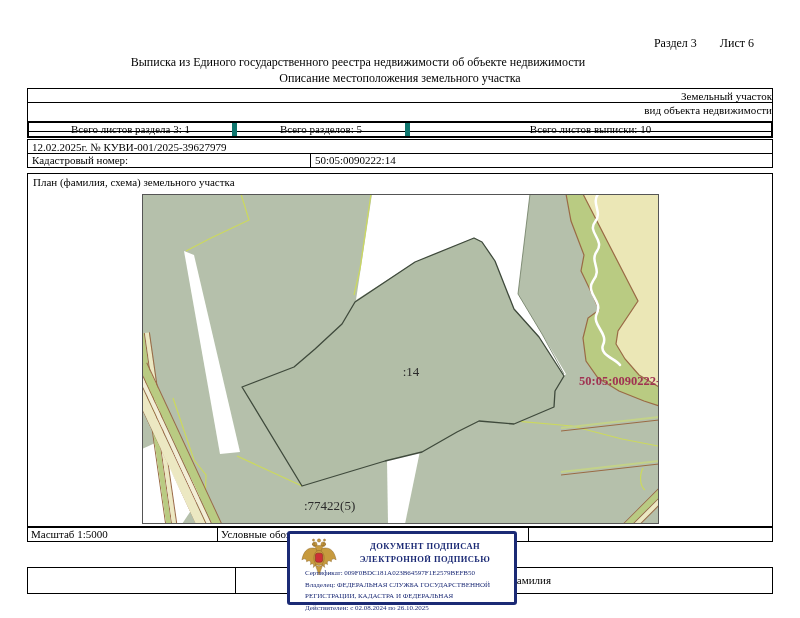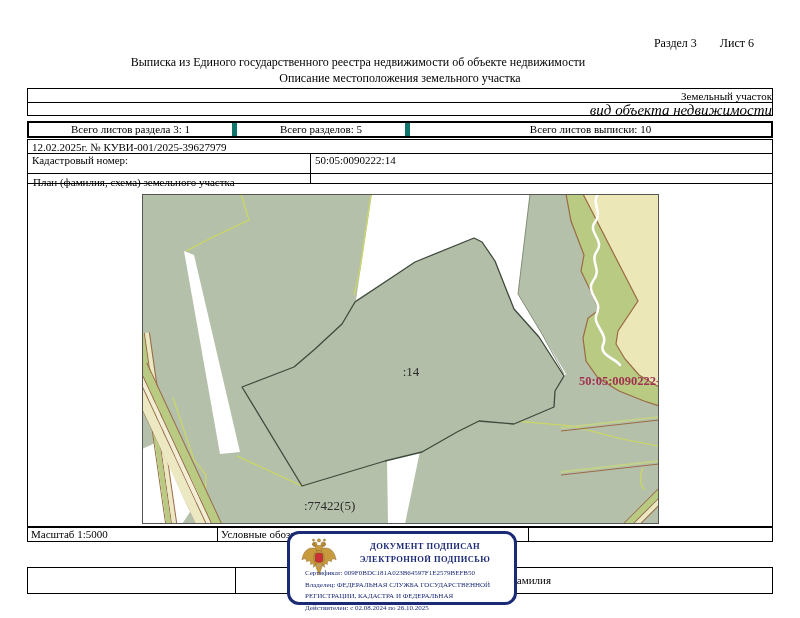--- a/index.html
+++ b/index.html
@@ -6,39 +6,39 @@
   #doc{position:relative;width:800px;height:618px;background:#fff;overflow:hidden;
        font-family:"Liberation Serif","DejaVu Serif",serif;color:#000;margin-top:18px;}
   .abs{position:absolute;box-sizing:border-box;}
   .corner{top:18px;right:46px;font-size:12px;}
   .corner span{margin-left:20px;}
   .title{top:37px;left:0;width:716px;text-align:center;font-size:12px;}
   .subtitle{top:53px;left:0;width:800px;text-align:center;font-size:12px;}
   .brow{left:27px;width:746px;border:1px solid #000;font-size:11px;overflow:hidden;}
   .center{text-align:right;}
   .rowA1{top:70px;height:15px;line-height:14px;}
-  .rowA2{top:84px;height:14px;line-height:14px;font-size:15px;font-style:italic;}
+  .rowA2{top:84px;height:30px;line-height:14px;font-size:11px;}
   .rowA3{top:103px;height:17px;border-width:2px;display:flex;}
   .rowA3 .cell{line-height:13px;text-align:center;border-left:5px solid #0f766e;flex:0 0 auto;}
   .rowA3 .cell:first-child{border-left:none;}
   .rowB1{top:121px;height:15px;line-height:14px;padding-left:4px;}
-  .rowB2{top:135px;height:31px;display:flex;}
+  .rowB2{top:135px;height:15px;display:flex;}
   .rowB2 .cell{line-height:13px;padding-left:4px;border-left:1px solid #000;}
   .rowB2 .cell:first-child{border-left:none;}
   .planbox{top:155px;height:354px;}
   .planhdr{top:2px;left:5px;font-size:11px;}
   .mapwrap{left:114px;top:20px;width:517px;height:358px;}
   .scalerow{top:509px;height:15px;display:flex;}
   .scalerow .cell{line-height:13px;padding-left:3px;border-left:1px solid #000;}
   .scalerow .cell:first-child{border-left:none;}
   .sigrow{top:549px;height:27px;display:flex;}
   .sigrow .cell{line-height:25px;text-align:center;border-left:1px solid #000;}
   .sigrow .cell:first-child{border-left:none;}
   .stamp{left:287px;top:513px;width:230px;height:74px;background:#fff;
-         border:3px solid #1b2a75;border-radius:12px;z-index:5;color:#1b2a75;}
+         border:3px solid #1b2a75;border-radius:3px;z-index:5;color:#1b2a75;}
   .eagle{position:absolute;left:10px;top:3px;width:38px;height:40px;}
   .stitles{margin-left:54px;width:162px;text-align:center;padding-top:7px;}
   .st1{font-size:8.5px;font-weight:700;letter-spacing:.4px;}
   .st2{font-size:8.5px;font-weight:700;letter-spacing:.4px;margin-top:3px;}
   .sinfo{position:absolute;left:15px;top:34px;width:208px;font-size:7px;line-height:11.5px;white-space:nowrap;overflow:hidden;}
   svg text{font-family:"Liberation Serif","DejaVu Serif",serif;}
 </style>
 </head>
 <body>
 

